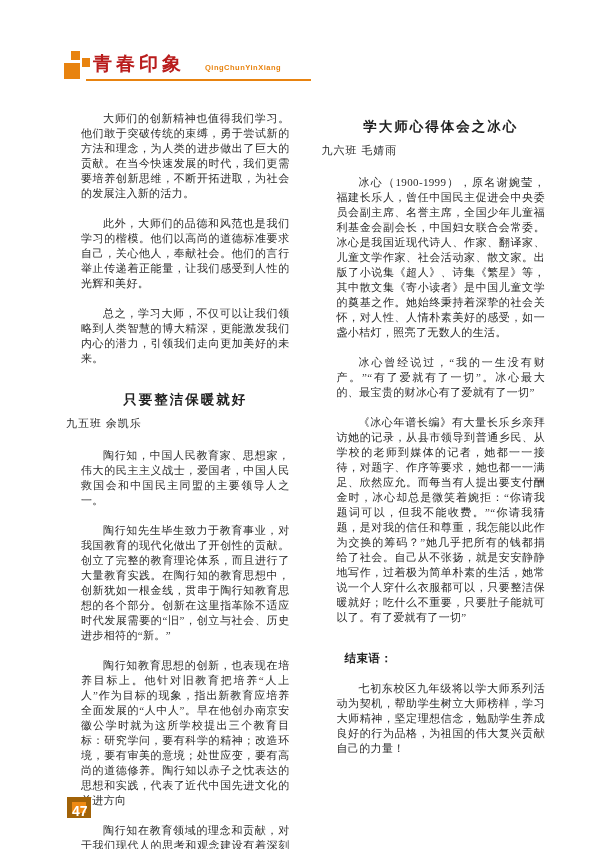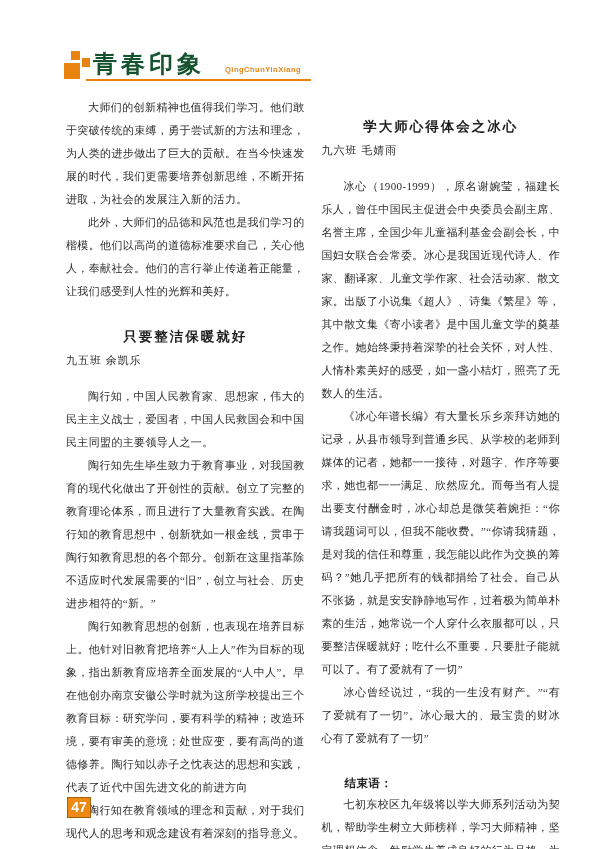--- a/index.html
+++ b/index.html
@@ -15,22 +15,22 @@
   
   .header { position:absolute; top:49px; left:64px; right:40px; height:42px; }
   .logo { position:absolute; left:0; top:1px; width:27px; height:31px; }
   .logo .sq { position:absolute; background:#e8830f; }
   .logo .sq-top   { left:7px;  top:1px;  width:9px;  height:9px; }
   .logo .sq-right { left:18px; top:8px;  width:8px;  height:9px; }
   .logo .sq-big   { left:0;    top:13px; width:16px; height:16px; }
   .masthead { position:absolute; left:29px; top:2px; white-space:nowrap; }
   .mag-title {
     display:inline-block;
-    color:#14532d; font-weight:bold;
-    font-size:24px; letter-spacing:4px;
+    color:#b91c1c; font-weight:bold;
+    font-size:19px; letter-spacing:4px;
     line-height:26px;
     vertical-align:baseline;
   }
   .mag-sub {
     display:inline-block;
     color:#e8830f; font-weight:bold;
     font-size:7.5px; letter-spacing:0.5px;
     margin-left:16px;
     font-family:"Liberation Sans","DejaVu Sans",sans-serif;
     vertical-align:baseline;
@@ -42,22 +42,22 @@
   }
 
   
   .columns {
     position:absolute; top:96px; left:66px; right:40px;
     display:flex; gap:17px;
   }
   .col { flex:1 1 0; min-width:0; }
 
   p.body-par {
-    margin:0;
-    font-size:11px; line-height:23px;
+    margin:15px;
+    font-size:11px; line-height:15px;
     letter-spacing:0.35px;
     text-align:justify;
     text-indent:2em;
     color:#2b2b2b;
   }
   .article-title {
     margin:25px 0 7px 0;
     font-size:13.5px; font-weight:bold;
     text-align:center; letter-spacing:2px;
     color:#1f1f1f;
@@ -73,21 +73,21 @@
     font-size:11.5px; font-weight:bold;
     text-indent:2em; letter-spacing:0.5px;
     color:#1f1f1f;
   }
 
   
   .page-num {
     position:absolute; left:67px; top:797px;
     width:24px; height:21px;
     background:#ee8911;
-    border:1px solid #a16207;
+    border:5px solid #a16207;
     box-sizing:border-box;
     color:#ffffff; font-weight:bold;
     font-size:14px; line-height:19px;
     text-align:center;
     font-family:"Liberation Sans","DejaVu Sans",sans-serif;
   }
 </style>
 </head>
 <body>
 
@@ -104,38 +104,39 @@
       <span class="mag-sub">QingChunYinXiang</span>
     </div>
     <div class="header-rule"></div>
   </div>
 
   <div class="columns">
 
     <div class="col">
       <p class="body-par">大师们的创新精神也值得我们学习。他们敢于突破传统的束缚，勇于尝试新的方法和理念，为人类的进步做出了巨大的贡献。在当今快速发展的时代，我们更需要培养创新思维，不断开拓进取，为社会的发展注入新的活力。</p>
       <p class="body-par">此外，大师们的品德和风范也是我们学习的楷模。他们以高尚的道德标准要求自己，关心他人，奉献社会。他们的言行举止传递着正能量，让我们感受到人性的光辉和美好。</p>
+      <p class="body-par">总之，学习大师，不仅可以让我们领略到人类智慧的博大精深，更能激发我们内心的潜力，引领我们走向更加美好的未来。</p>
 
       <h2 class="article-title">只要整洁保暖就好</h2>
       <div class="article-byline">九五班 余凯乐</div>
 
       <p class="body-par">陶行知，中国人民教育家、思想家，伟大的民主主义战士，爱国者，中国人民救国会和中国民主同盟的主要领导人之一。</p>
       <p class="body-par">陶行知先生毕生致力于教育事业，对我国教育的现代化做出了开创性的贡献。创立了完整的教育理论体系，而且进行了大量教育实践。在陶行知的教育思想中，创新犹如一根金线，贯串于陶行知教育思想的各个部分。创新在这里指革除不适应时代发展需要的“旧”，创立与社会、历史进步相符的“新。”</p>
       <p class="body-par">陶行知教育思想的创新，也表现在培养目标上。他针对旧教育把培养“人上人”作为目标的现象，指出新教育应培养全面发展的“人中人”。早在他创办南京安徽公学时就为这所学校提出三个教育目标：研究学问，要有科学的精神；改造环境，要有审美的意境；处世应变，要有高尚的道德修养。陶行知以赤子之忱表达的思想和实践，代表了近代中国先进文化的前进方向</p>
       <p class="body-par">陶行知在教育领域的理念和贡献，对于我们现代人的思考和观念建设有着深刻的指导意义。我希望这些陶行知的观点能够被广泛传承和应用，跟随他的教育思想，将我们的教育事业不断推向前进。</p>
       <p class="body-par">我们青少年在学习知识的同时，要更加注重人格的培养，也要吸收外来的文化知识，才能促进我们更好地学习。</p>
     </div>
 
     <div class="col">
       <h2 class="article-title first">学大师心得体会之冰心</h2>
       <div class="article-byline">九六班 毛婧雨</div>
 
       <p class="body-par">冰心（1900-1999），原名谢婉莹，福建长乐人，曾任中国民主促进会中央委员会副主席、名誉主席，全国少年儿童福利基金会副会长，中国妇女联合会常委。冰心是我国近现代诗人、作家、翻译家、儿童文学作家、社会活动家、散文家。出版了小说集《超人》、诗集《繁星》等，其中散文集《寄小读者》是中国儿童文学的奠基之作。她始终秉持着深挚的社会关怀，对人性、人情朴素美好的感受，如一盏小桔灯，照亮了无数人的生活。</p>
+      <p class="body-par">冰心曾经说过，“我的一生没有财产。”“有了爱就有了一切”。冰心最大的、最宝贵的财冰心有了爱就有了一切”</p>
       <p class="body-par">《冰心年谱长编》有大量长乐乡亲拜访她的记录，从县市领导到普通乡民、从学校的老师到媒体的记者，她都一一接待，对题字、作序等要求，她也都一一满足、欣然应允。而每当有人提出要支付酬金时，冰心却总是微笑着婉拒：“你请我题词可以，但我不能收费。”“你请我猜题，是对我的信任和尊重，我怎能以此作为交换的筹码？”她几乎把所有的钱都捐给了社会。自己从不张扬，就是安安静静地写作，过着极为简单朴素的生活，她常说一个人穿什么衣服都可以，只要整洁保暖就好；吃什么不重要，只要肚子能就可以了。有了爱就有了一切”</p>
-      <p class="body-par">冰心曾经说过，“我的一生没有财产。”“有了爱就有了一切”。冰心最大的、最宝贵的财冰心有了爱就有了一切”</p>
 
       <div class="closing-heading">结束语：</div>
       <p class="body-par">七初东校区九年级将以学大师系列活动为契机，帮助学生树立大师榜样，学习大师精神，坚定理想信念，勉励学生养成良好的行为品格，为祖国的伟大复兴贡献自己的力量！</p>
     </div>
 
   </div>
 
   <div class="page-num">47</div>
 
 </div>

